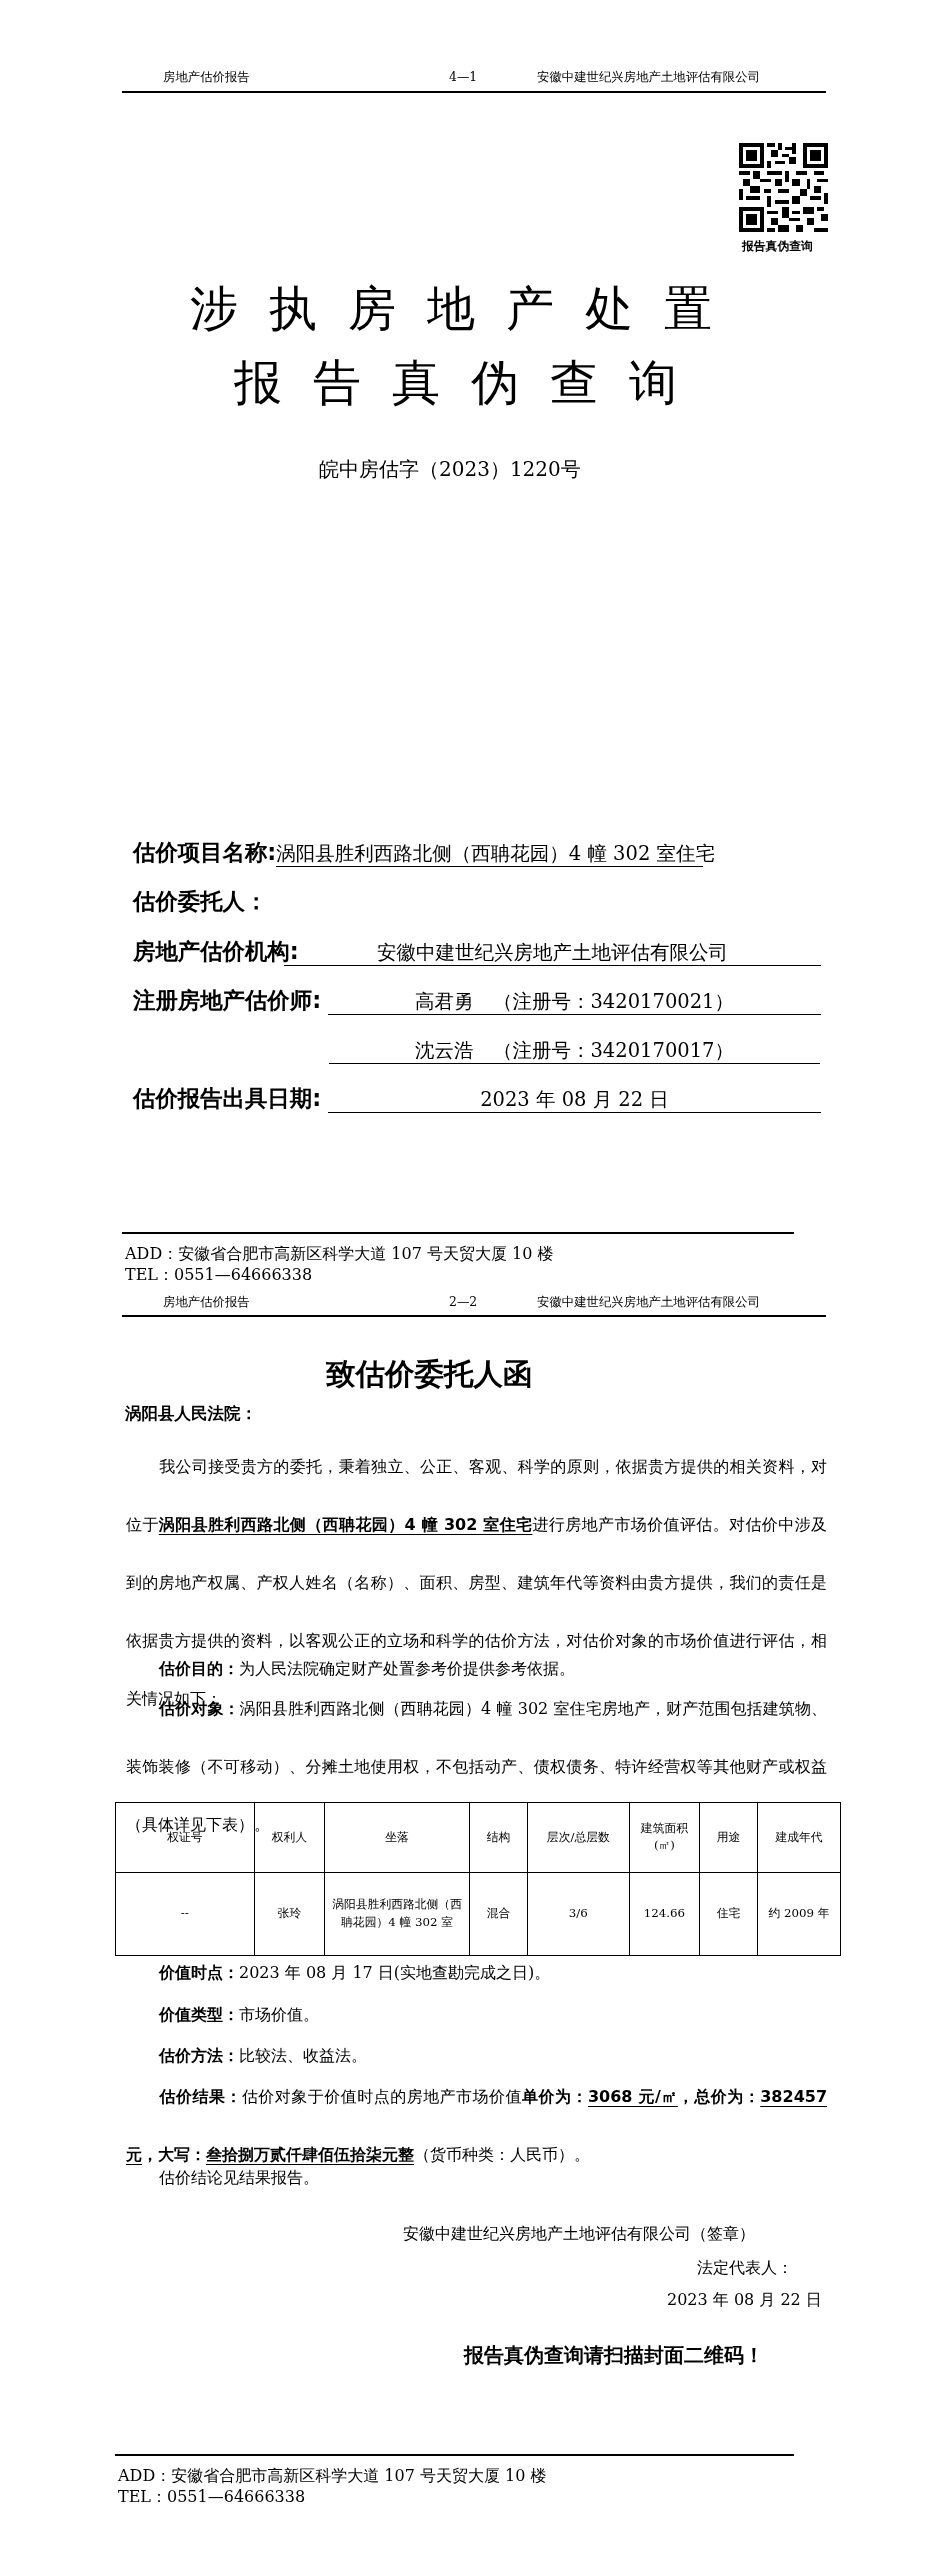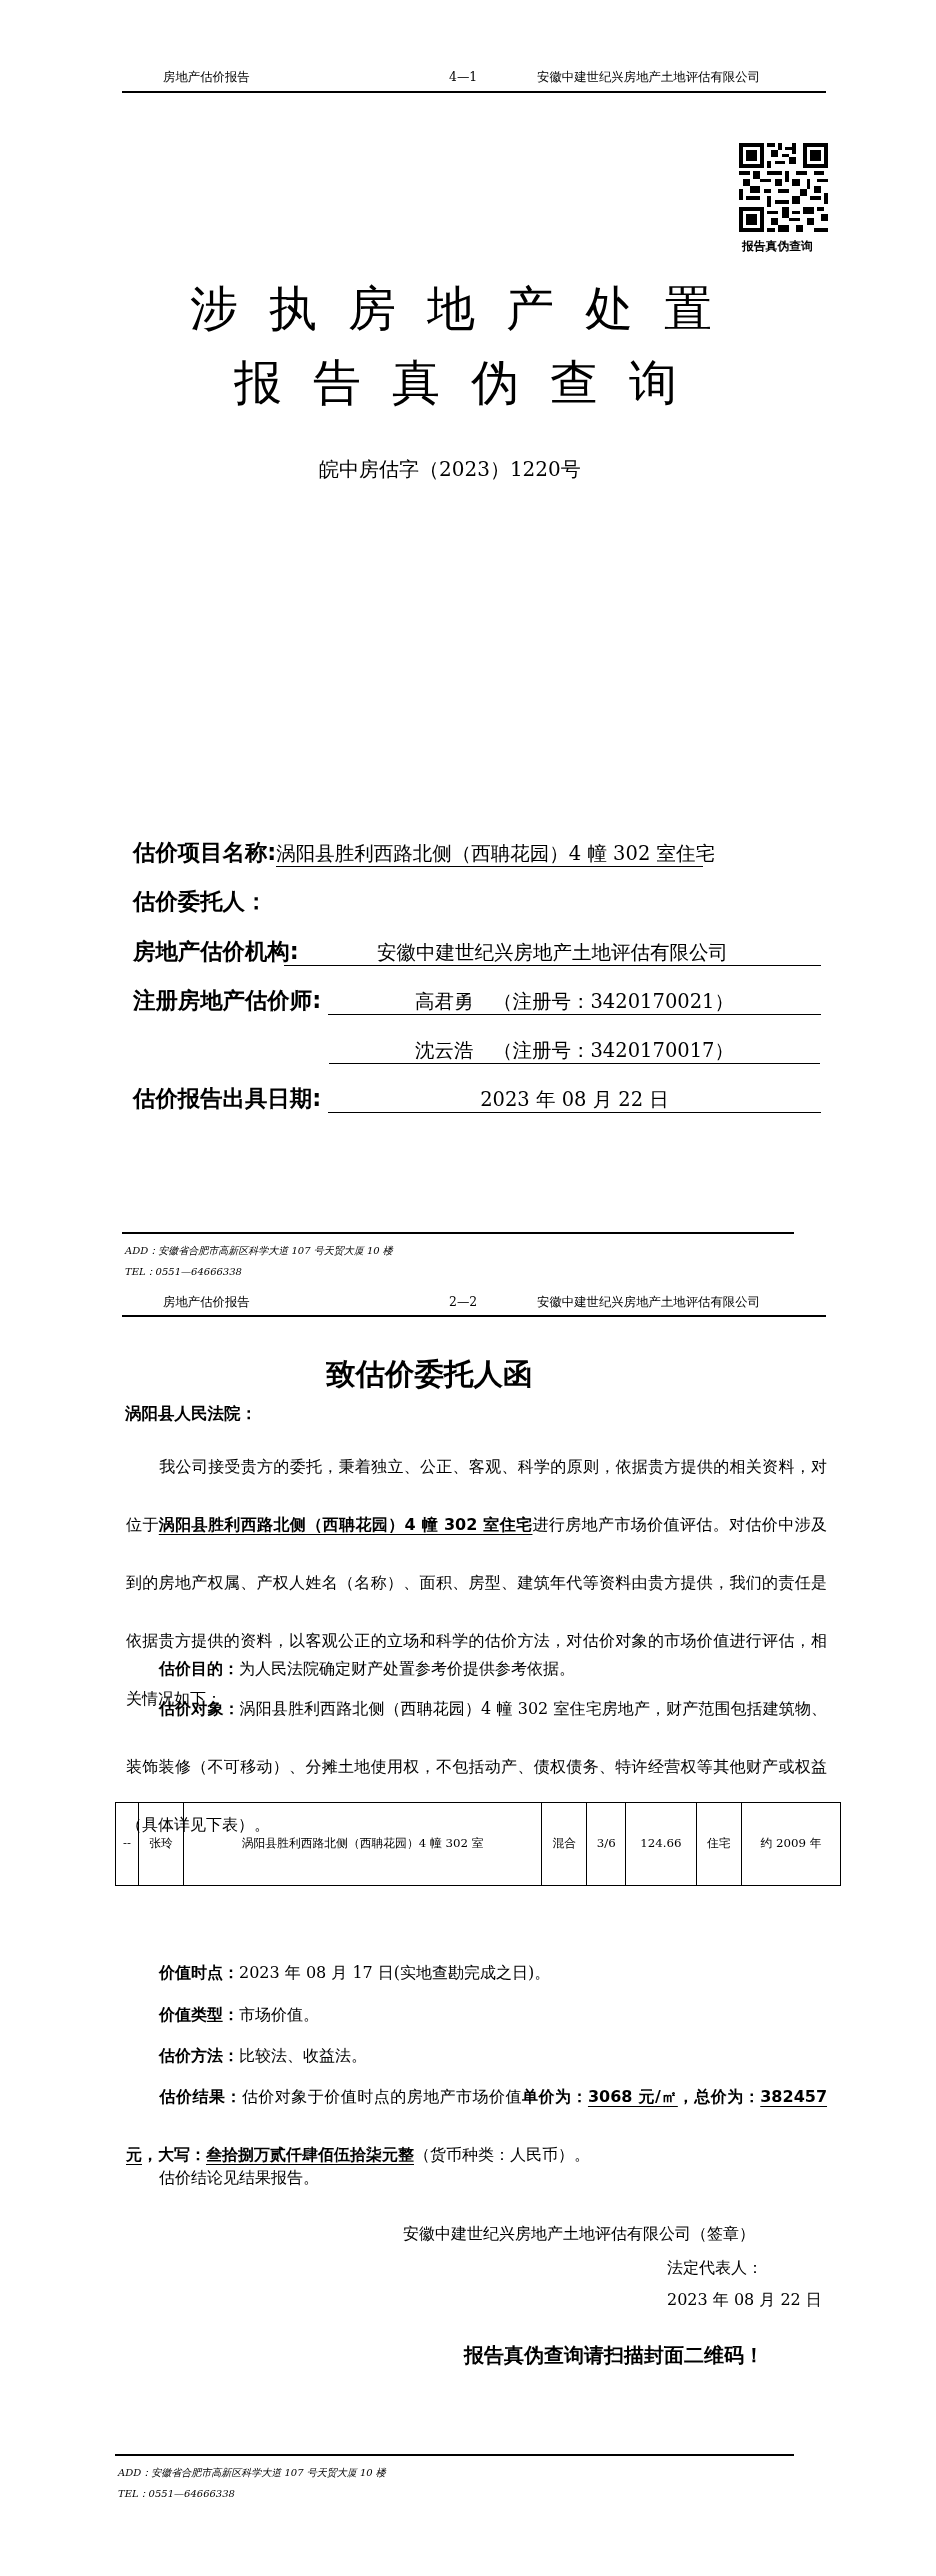--- a/index.html
+++ b/index.html
@@ -2,21 +2,21 @@
 <html style="font-size:9.4px"><head>
 <meta charset="utf-8">
 <style>
   html, body { margin: 0; padding: 0; background: #ffffff; }
   body { width: 937px; height: 2576px; position: relative; overflow: hidden;
          font-family: "DejaVu Serif", "Liberation Serif", serif; color: #000; }
   .abs { position: absolute; text-align: right; }
   .hdr { font-size: 12.4px; letter-spacing: 0px; white-space: nowrap; }
   .hdr-rule { position: absolute; height: 1.8px; background: #000; }
   .ftr-rule { position: absolute; height: 1.8px; background: #000; }
-  .ftr { font-size: 10px; white-space: nowrap; font-style: italic; }
+  .ftr { font-size: 16px; white-space: nowrap; }
   .qr { position: absolute; }
   .title-big { font-size: 48px; letter-spacing: 31px; white-space: nowrap; font-family: "DejaVu Serif", serif; }
   .docno { font-size: 20px; white-space: nowrap; }
   .field-row { position: absolute; left: 133px; height: 35px; display: flex; align-items: flex-end; }
   .field-label { font-size: 22.4px; font-weight: bold; font-family: "DejaVu Sans", sans-serif; white-space: nowrap; line-height: 1; padding-bottom: 3.5px;}
   .field-value { font-size: 19.5px; white-space: nowrap; border-bottom: 1.8px solid #000; text-align: center; line-height: 1; padding-bottom: 2.4px; }
   .p2-title { font-size: 29.5px; font-weight: bold; font-family: "DejaVu Sans", sans-serif; white-space: nowrap; }
   .addressee { font-size: 16.5px; font-weight: bold; font-family: "DejaVu Sans", sans-serif; }
   .para { position: absolute; left: 126px; width: 701px; font-size: 16px; line-height: 58px; text-align: justify; }
   .para .indent { display: inline-block; width: 33px; }
@@ -152,20 +152,30 @@
   <div class="para" style="top:1640px;">
     <span class="indent"></span><span class="b">估价目的：</span><span>为人民法院确定财产处置参考价提供参考依据。</span>
   </div>
 
   <div class="para" style="top:1680px;">
     <span class="indent"></span><span class="b">估价对象：</span><span>涡阳县胜利西路北侧（西聃花园）4 幢 302 室住宅房地产，财产范围包括建筑物、装饰装修（不可移动）、分摊土地使用权，不包括动产、债权债务、特许经营权等其他财产或权益（具体详见下表）。</span>
   </div>
 
   <table class="info">
     <tbody>
+        <tr class="head">
+      <td style="width:124px;">权证号</td>
+      <td style="width:59px;">权利人</td>
+      <td style="width:130px;">坐落</td>
+      <td style="width:47px;">结构</td>
+      <td style="width:89px;">层次/总层数</td>
+      <td style="width:59px;">建筑面积(㎡)</td>
+      <td style="width:47px;">用途</td>
+      <td style="width:71px;">建成年代</td>
+    </tr>
     <tr class="row">
       <td>--</td>
       <td>张玲</td>
       <td>涡阳县胜利西路北侧（西聃花园）4 幢 302 室</td>
       <td>混合</td>
       <td>3/6</td>
       <td>124.66</td>
       <td>住宅</td>
       <td>约 2009 年</td>
     </tr>
@@ -182,21 +192,21 @@
     <span class="indent"></span><span class="b">估价方法：</span><span>比较法、收益法。</span>
   </div>
   <div class="para" style="top:2068px;">
     <span class="indent"></span><span class="b">估价结果：</span><span>估价对象于价值时点的房地产市场价值</span><span class="b">单价为：</span><span class="b u">3068 元/㎡</span><span class="b">，总价为：</span><span class="b u">382457 元</span><span class="b">，大写：</span><span class="b u">叁拾捌万贰仟肆佰伍拾柒元整</span><span>（货币种类：人民币）。</span>
   </div>
   <div class="para" style="top:2149px;">
     <span class="indent"></span><span>估价结论见结果报告。</span>
   </div>
 
   <div class="abs sign" style="left:403px; top:2224px;">安徽中建世纪兴房地产土地评估有限公司（签章）</div>
-  <div class="abs sign" style="left:667px; top:2258px;">法定代表人：</div>
+  <div class="abs sign" style="left:697px; top:2258px;">法定代表人：</div>
   <div class="abs sign" style="left:667px; top:2290px;">2023 年 08 月 22 日</div>
   <div class="abs verify" style="left:464px; top:2342px;">报告真伪查询请扫描封面二维码！</div>
 
   <div class="ftr-rule" style="left:115px; top:2454px; width:679px;"></div>
   <div class="abs ftr" style="left:118px; top:2466px;">ADD：安徽省合肥市高新区科学大道 107 号天贸大厦 10 楼</div>
   <div class="abs ftr" style="left:118px; top:2487px;">TEL：0551—64666338</div>
 </div>
 
 
 </body></html>

